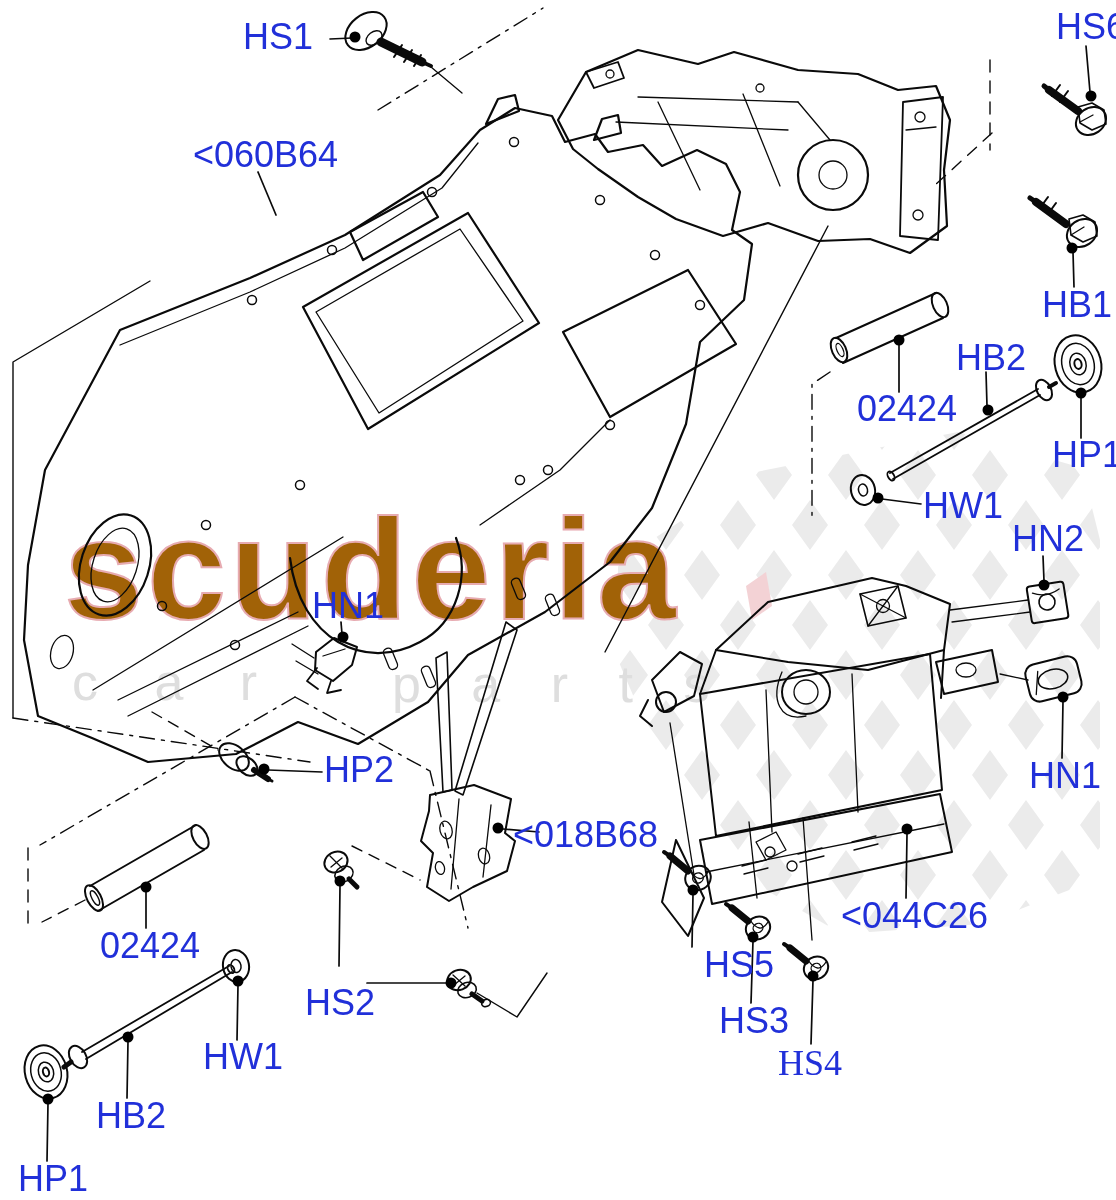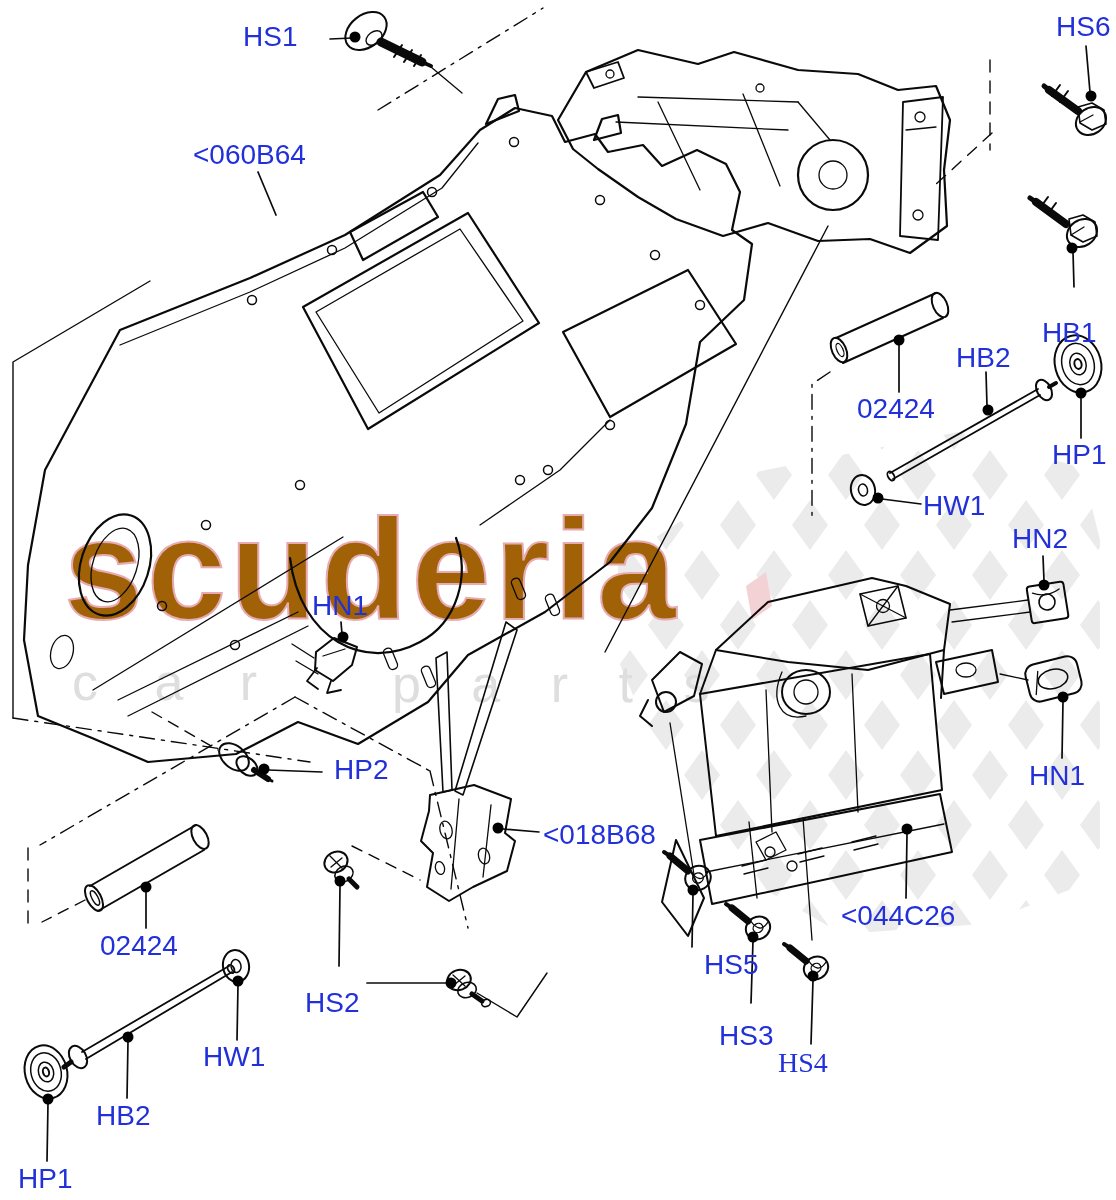--- a/index.html
+++ b/index.html
@@ -8,21 +8,21 @@
   .layer{position:absolute;left:0;top:0;width:1116px;height:1200px;}
   
   .wm-brand{position:absolute;left:64px;top:488px;font-size:142px;font-weight:bold;
             letter-spacing:4px;color:#a16207;-webkit-text-stroke:2px #e7abb1;
             white-space:nowrap;user-select:none;}
   .wm-sub{position:absolute;font-size:52px;font-weight:500;color:#dedede;white-space:nowrap;
           user-select:none;}
   .wm-sub-left{left:72px;top:652px;letter-spacing:21px;}
   .wm-sub-right{left:392px;top:654px;letter-spacing:18px;}
   
-  .plabel{position:absolute;font-size:28px;line-height:30px;color:#2130d9;white-space:nowrap;}
+  .plabel{position:absolute;font-size:36px;line-height:30px;color:#2130d9;white-space:nowrap;}
   svg{display:block;}
 </style>
 </head>
 <body>
 
 <div class="stage">
 
   <svg class="layer" width="1116" height="1200">
     <defs>
       <pattern id="chk" width="72" height="100" patternUnits="userSpaceOnUse">
@@ -353,34 +353,34 @@
         <circle cx="813" cy="976" r="5.5" stroke="none"></circle>
       <path d="M906,898 907,834"></path>
         <circle cx="907" cy="829" r="5.5" stroke="none"></circle>
     </g>
   </svg>
 
   <div class="layer" id="labels-layer">
       <div class="plabel" style="left: 243px; top: 22px;">HS1</div>
       <div class="plabel" style="left: 1056px; top: 12px;">HS6</div>
       <div class="plabel" style="left: 193px; top: 140px;">&lt;060B64</div>
-      <div class="plabel" style="left: 1042px; top: 290px; margin-top: 28px;">HB1</div>
+      <div class="plabel" style="left: 1042px; top: 290px;">HB1</div>
       <div class="plabel" style="left: 857px; top: 394px;">02424</div>
       <div class="plabel" style="left: 956px; top: 343px;">HB2</div>
       <div class="plabel" style="left: 1052px; top: 440px;">HP1</div>
       <div class="plabel" style="left: 923px; top: 491px;">HW1</div>
       <div class="plabel" style="left: 1012px; top: 524px; text-align: center;">HN2</div>
       <div class="plabel" style="left: 1029px; top: 761px;">HN1</div>
       <div class="plabel" style="left: 312px; top: 591px;">HN1</div>
-      <div class="plabel" style="left: 324px; top: 755px; margin-left: 10px;">HP2</div>
-      <div class="plabel" style="left: 543px; top: 820px;">&lt;018B68</div>
+      <div class="plabel" style="left: 324px; top: 755px;">HP2</div>
+      <div class="plabel" style="left: 513px; top: 820px;">&lt;018B68</div>
       <div class="plabel" style="left: 100px; top: 931px;">02424</div>
       <div class="plabel" style="left: 305px; top: 968px; margin-top: 20px;">HS2</div>
       <div class="plabel" style="left: 203px; top: 1042px;">HW1</div>
       <div class="plabel" style="left: 96px; top: 1101px;">HB2</div>
       <div class="plabel" style="left: 18px; top: 1164px;">HP1</div>
       <div class="plabel" style="left: 656px; top: 950px; margin-left: 48px;">HS5</div>
-      <div class="plabel" style="left: 719px; top: 1006px; margin-top: 15px;">HS3</div>
+      <div class="plabel" style="left: 719px; top: 1006px;">HS3</div>
       <div class="plabel" style="left: 778px; top: 1048px; font-family: Liberation Serif, serif;">HS4</div>
       <div class="plabel" style="left: 841px; top: 901px; text-align: right;">&lt;044C26</div>
     </div>
 
 </div>
 
 </body></html>

